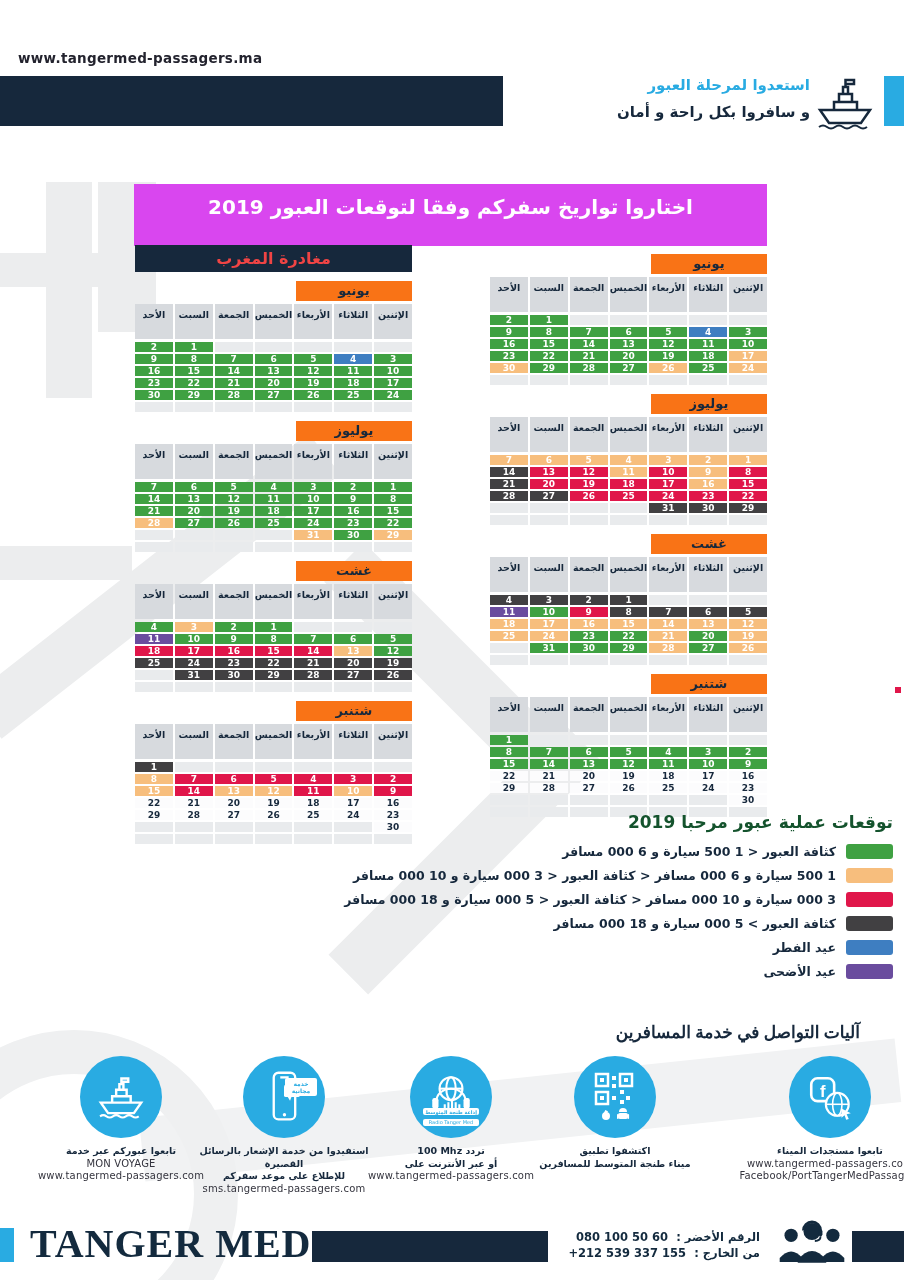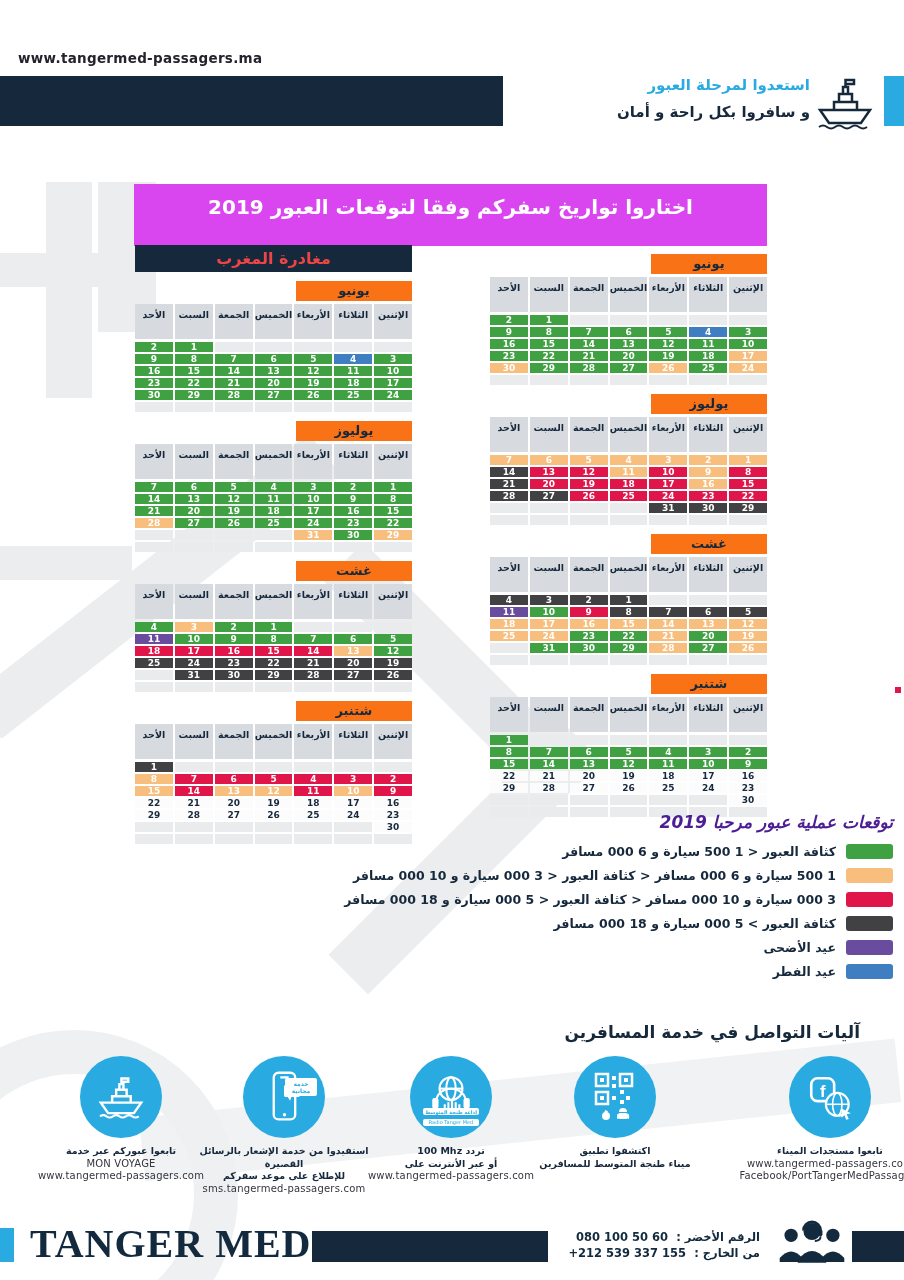--- a/index.html
+++ b/index.html
@@ -30,27 +30,27 @@
   .wd{height:35px;background:#D7DADE;color:#16283C;font-weight:bold;font-size:9.5px;
       line-height:21px;text-align:center;}
   .day{height:10px;line-height:10px;font-size:9px;font-weight:bold;text-align:center;}
   .c-g{background:#3FA142;color:#fff;} .c-o{background:#F7BE7D;color:#fff;}
   .c-r{background:#E0164A;color:#fff;} .c-k{background:#414042;color:#fff;}
   .c-b{background:#3E7EC1;color:#fff;} .c-p{background:#6A4C9E;color:#fff;}
   .c-w{background:#FCFCFD;color:#16283C;} .c-e{background:#E9EBED;}
   .red-dot{left:895px;top:687px;width:6px;height:6px;background:#E0164A;}
   
   .legend{left:auto;right:11px;top:812px;width:570px;}
-  .legend-title{font-size:17px;font-weight:bold;color:#4c1d95;text-align:right;padding-left:36px;font-style:italic;}
+  .legend-title{font-size:17px;font-weight:bold;color:#14532d;text-align:right;padding-left:36px;}
   .legend-items{margin-top:12px;}
   .legend-item{display:flex;direction:rtl;align-items:center;margin-bottom:9px;}
   .swatch{width:47px;height:15px;border-radius:3px;margin-left:10px;flex:0 0 auto;}
   .legend-label{font-size:12.5px;font-weight:bold;color:#16283C;white-space:nowrap;}
   
-  .contact-heading{right:44px;top:1022px;font-size:17px;font-weight:bold;color:#16283C;text-align:right;}
+  .contact-heading{right:44px;top:1022px;font-size:17px;font-weight:bold;color:#16283C;text-align:right;font-family:Liberation Serif, serif;}
   .card{position:absolute;top:1056px;width:190px;z-index:2;text-align:center;}
   .circle{position:relative;width:82px;height:82px;border-radius:50%;background:#29ABE2;margin:0 auto;}
   .circle svg{position:absolute;left:50%;top:50%;transform:translate(-50%,-50%);}
   .caption{margin-top:7px;}
   .cap-ar{font-size:9.5px;font-weight:bold;color:#16283C;line-height:12.5px;}
   .cap-en{font-size:10px;color:#34343E;line-height:12.5px;letter-spacing:.2px;text-align:center;}
   .sms-badge{position:absolute;right:8px;top:22px;background:#fff;color:#29ABE2;font-size:6px;
              font-weight:bold;line-height:7px;padding:2px 3px;border-radius:2px;width:26px;}
   .radio-label{position:absolute;left:50%;transform:translateX(-50%);background:#fff;color:#29ABE2;
                width:56px;border-radius:2px;}
@@ -597,27 +597,27 @@
     <span class="swatch c-r"></span>
     <span class="legend-label" dir="rtl">3 000 سيارة و 10 000 مسافر &lt; كثافة العبور &lt; 5 000 سيارة و 18 000 مسافر</span>
   </div>
 
   <div class="legend-item">
     <span class="swatch c-k"></span>
     <span class="legend-label" dir="rtl">كثافة العبور &gt; 5 000 سيارة و 18 000 مسافر</span>
   </div>
 
   <div class="legend-item">
+    <span class="swatch c-b"></span>
+    <span class="legend-label" dir="rtl">عيد الفطر</span>
+  </div>
+
+  <div class="legend-item">
     <span class="swatch c-p"></span>
     <span class="legend-label" dir="rtl">عيد الأضحى</span>
-  </div>
-
-  <div class="legend-item">
-    <span class="swatch c-b"></span>
-    <span class="legend-label" dir="rtl">عيد الفطر</span>
   </div>
 </div>
   </div>
 
   <div class="z contact-heading" dir="rtl">آليات التواصل في خدمة المسافرين</div>
 
   <div class="card" style="left:26px;">
     <div class="circle">
       <svg width="50" height="46" viewBox="0 0 62 54">
         <g fill="none" stroke="#fff" stroke-width="3">

